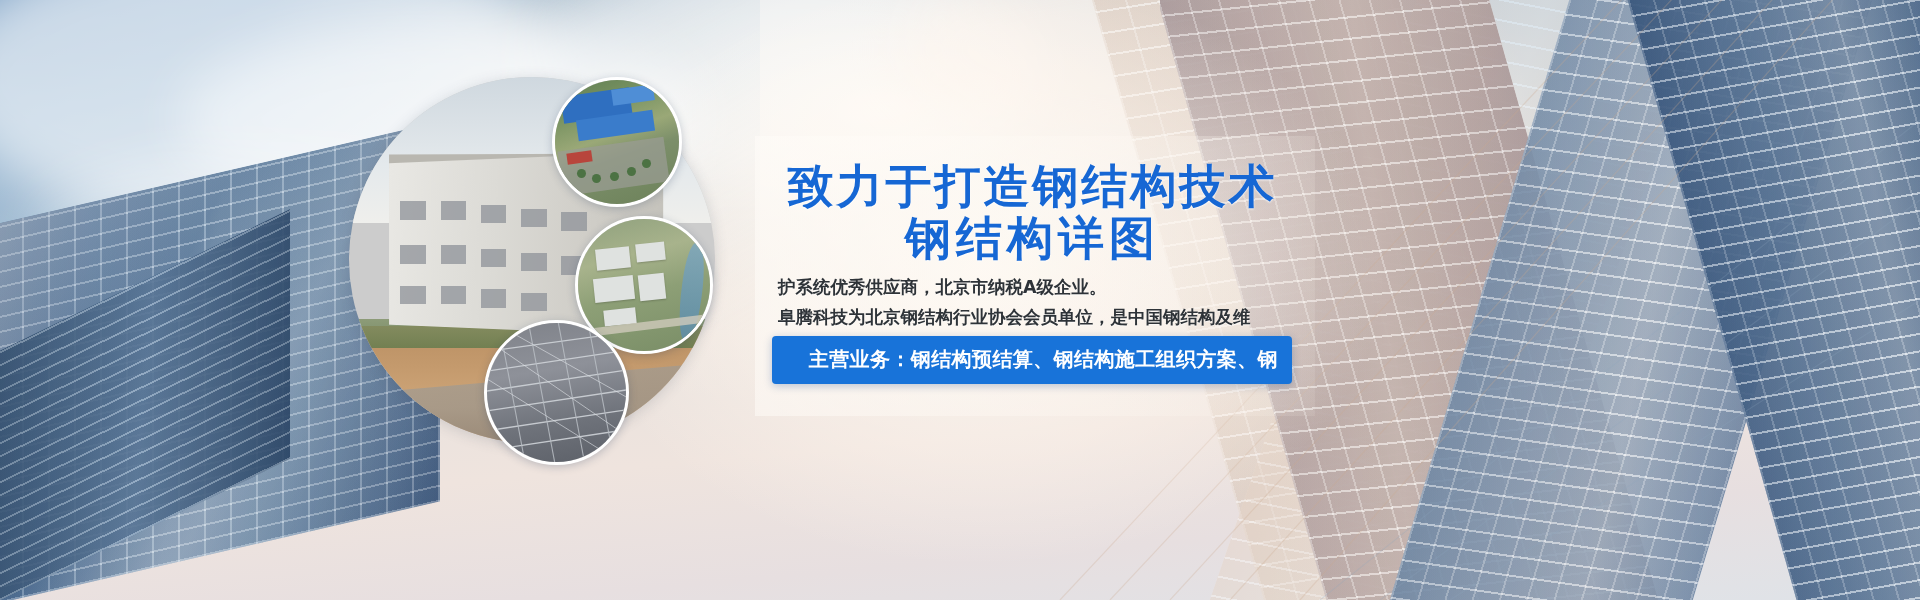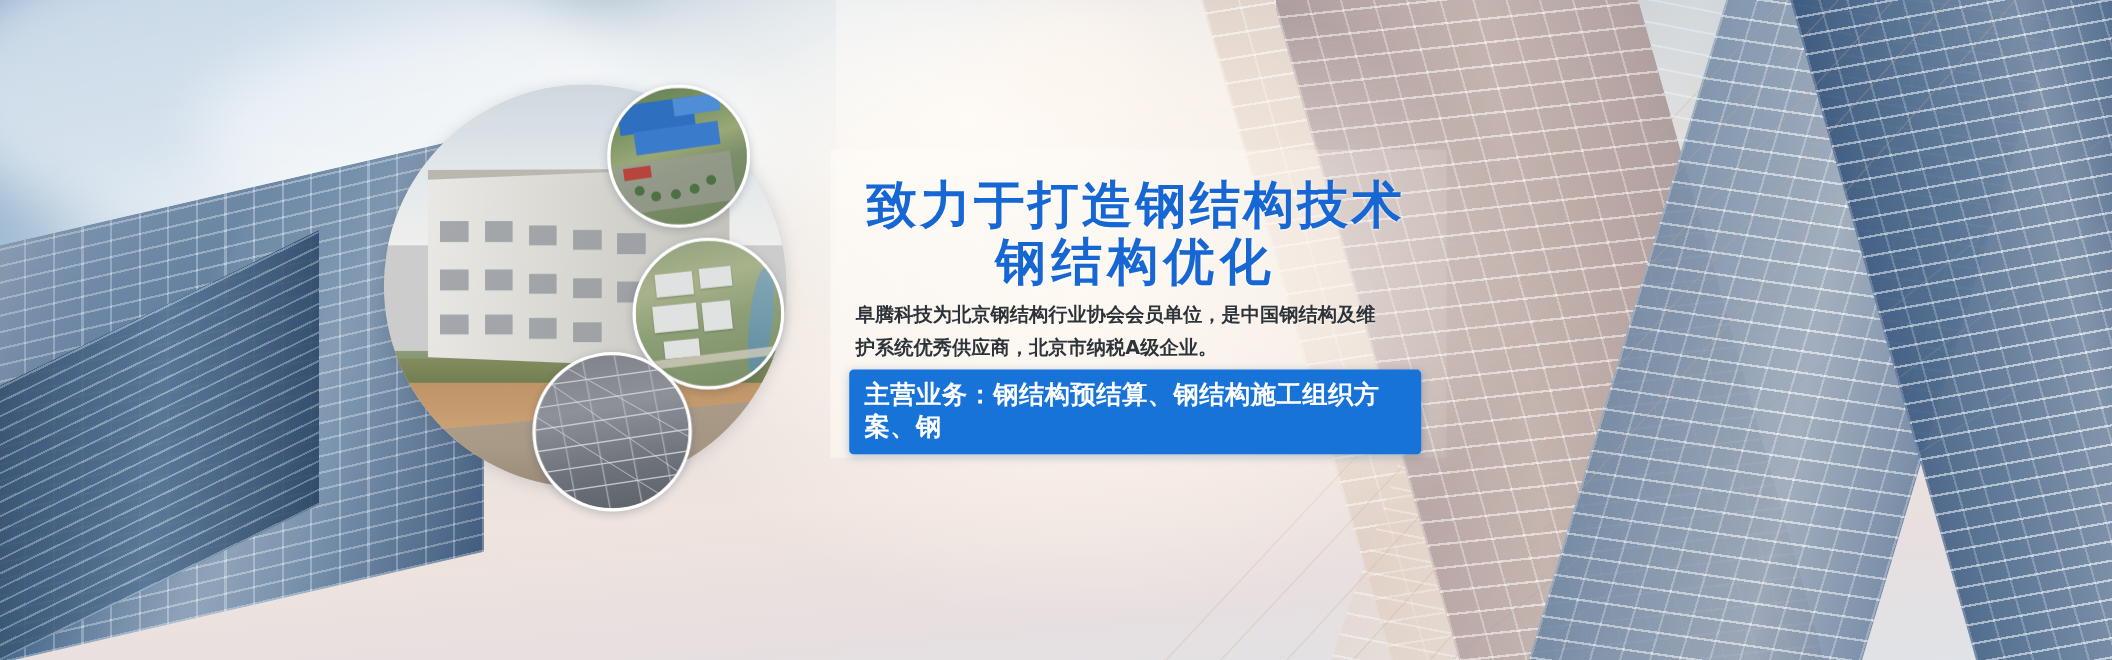--- a/index.html
+++ b/index.html
@@ -148,22 +148,22 @@
   .headline .l2{letter-spacing:5px;}
 
   .para{position:absolute;left:778px;top:272px;width:520px;
     font-size:17.5px;line-height:30px;color:#2e3338;font-weight:700;
     font-family:"DejaVu Sans","Liberation Sans",sans-serif;
     text-shadow:0 1px 1px rgba(255,255,255,.7);}
 
   .bluebox{position:absolute;left:772px;top:336px;width:520px;
     background:#1873d9;border-radius:4px;padding:9px 14px 10px 14px;
     box-shadow:0 2px 8px rgba(20,70,140,.28);}
-  .bluebox .line{color:#fff;font-weight:700;font-size:23px;line-height:29px;
-    text-align:left;letter-spacing:.4px;
+  .bluebox .line{color:#fff;font-weight:700;font-size:20px;line-height:29px;
+    text-align:right;letter-spacing:.4px;
     font-family:"DejaVu Sans","Liberation Sans",sans-serif;}
 </style>
 </head>
 <body>
 
 <div id="banner">
 
   <div class="bg-base"></div>
   <div class="sky-wedge"></div>
   <div class="cloud c1"></div>
@@ -294,25 +294,25 @@
           <line x1="-10" y1="-10" x2="150" y2="80"></line>
         </g>
       </svg>
     </div>
   </div>
 
   <div class="panel"></div>
 
   <div class="headline">
     <div class="l1">致力于打造钢结构技术</div>
-    <div class="l2">钢结构优化</div>
+    <div class="l2">钢结构详图</div>
   </div>
 
   <div class="para">
+    <div>护系统优秀供应商，北京市纳税A级企业。</div>
     <div>阜腾科技为北京钢结构行业协会会员单位，是中国钢结构及维</div>
-    <div>护系统优秀供应商，北京市纳税A级企业。</div>
   </div>
 
   <div class="bluebox">
     <div class="line">主营业务：钢结构预结算、钢结构施工组织方案、钢</div>
   </div>
 
 </div>
 
 </body></html>

